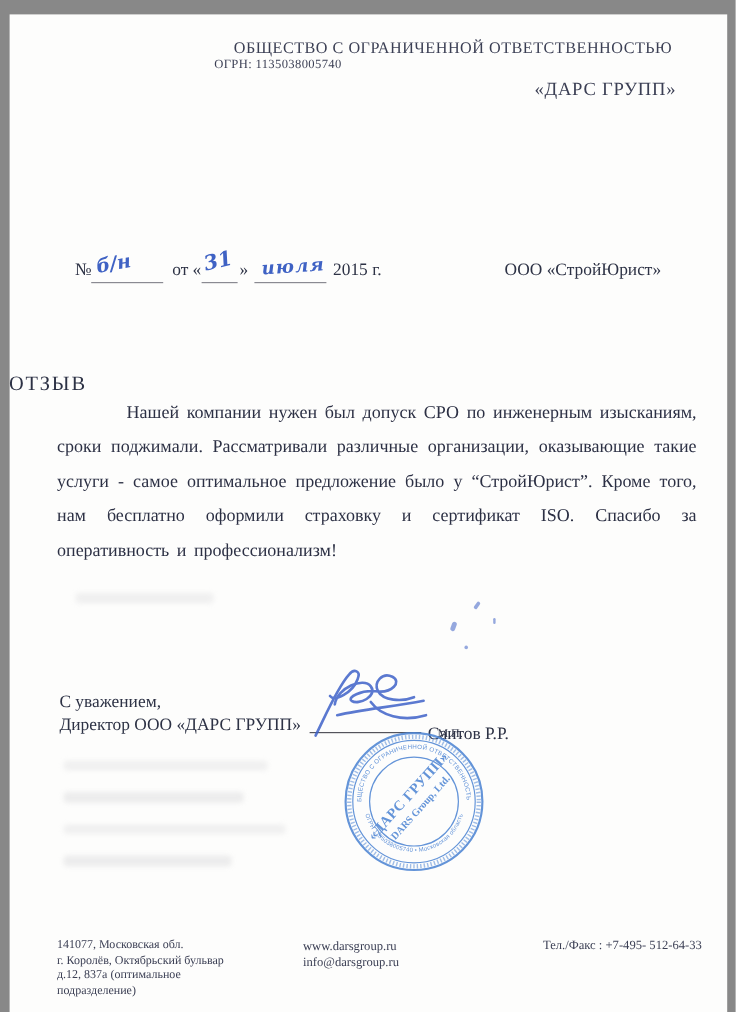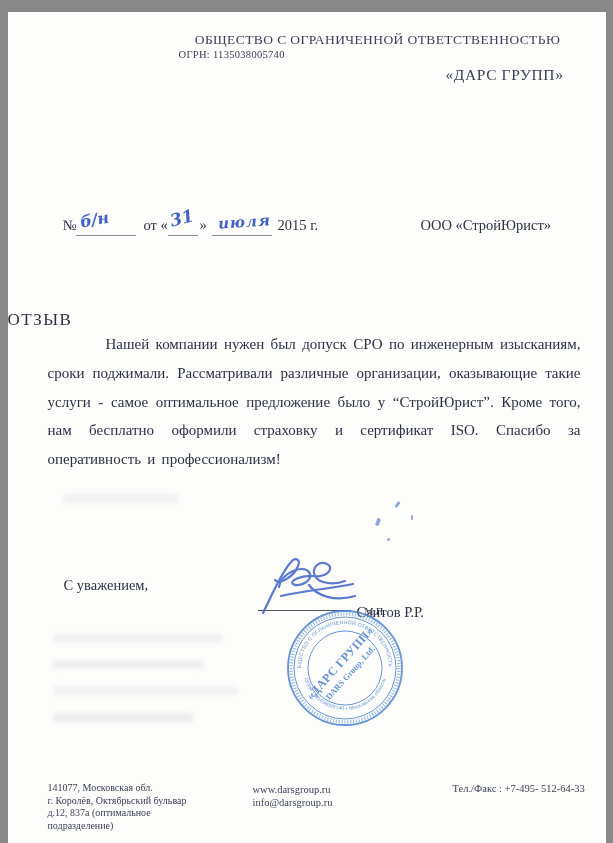--- a/index.html
+++ b/index.html
@@ -27,21 +27,21 @@
   .letter-body{position:absolute;left:40px;top:318px;width:533px;
     font-size:15px;line-height:28.8px;text-align:justify;text-indent:58px;
     color:#2c3044;word-spacing:2.5px;}
   
   .ghost{position:absolute;background:#d8d8da;filter:blur(2px);opacity:.35;border-radius:3px;}
   .speck{position:absolute;background:#3f62c4;border-radius:2px;opacity:.55;}
   .scan-band{position:absolute;left:320px;bottom:0;width:293px;height:9px;
     background:linear-gradient(90deg,rgba(160,170,180,0) 0%,rgba(150,160,175,.45) 30%,rgba(140,150,165,.35) 60%,rgba(150,160,175,.5) 100%);
     filter:blur(1px);}
   
-  .regards{position:absolute;left:56px;top:565px;font-size:14.5px;}
+  .regards{position:absolute;left:42px;top:565px;font-size:14.5px;}
   .position-line{position:absolute;left:42px;top:584px;font-size:14.5px;}
   .sig-underline{position:absolute;left:250px;top:598px;width:93px;border-top:1.4px solid #54545c;}
   .signer-name{position:absolute;left:349px;top:592px;font-size:14.5px;}
   .seal-mark{position:absolute;left:357px;top:594px;font-size:10px;}
   .autograph{position:absolute;left:243px;top:543px;}
   .stamp{position:absolute;left:276px;top:595px;opacity:.88;}
   
   .footer-address{position:absolute;left:40px;top:770px;font-size:10px;line-height:12.5px;color:#3b3f54;}
   .footer-links{position:absolute;left:245px;top:771px;font-size:10.5px;line-height:13px;color:#3b3f54;}
   .footer-links div{}
@@ -77,20 +77,21 @@
   <span class="speck" style="left:388px;top:489px;width:3px;height:7px;transform:rotate(35deg);"></span>
   <span class="speck" style="left:368px;top:506px;width:4px;height:8px;transform:rotate(20deg);"></span>
   <span class="speck" style="left:403px;top:503px;width:2px;height:5px;"></span>
   <span class="speck" style="left:379px;top:526px;width:3px;height:3px;"></span>
   <div class="ghost" style="left:45px;top:622px;width:170px;height:8px;"></div>
   <div class="ghost" style="left:45px;top:648px;width:150px;height:9px;opacity:.45;"></div>
   <div class="ghost" style="left:45px;top:675px;width:185px;height:8px;"></div>
   <div class="ghost" style="left:45px;top:701px;width:140px;height:9px;opacity:.45;"></div>
 
   <div class="regards">С уважением,</div>
+  <div class="position-line">Директор ООО «ДАРС ГРУПП»</div>
   <div class="sig-underline"></div>
 
   <svg class="autograph" width="120" height="64" viewBox="0 0 120 64">
     <g fill="none" stroke="#3f62c8" stroke-width="2.2" stroke-linecap="round" opacity="0.85">
       <path d="M12,58 C20,42 30,18 40,7 C44,2 50,4 47,11 C43,22 28,30 24,25"></path>
       <path d="M28,32 C30,18 52,9 58,17 C64,25 48,33 42,29 C38,26 50,20 62,21 C76,23 84,13 76,9 C68,5 60,13 64,21 C68,29 84,30 94,26"></path>
       <path d="M30,41 C52,36 76,34 102,29"></path>
       <path d="M58,30 C66,41 84,47 104,41"></path>
     </g>
   </svg>

